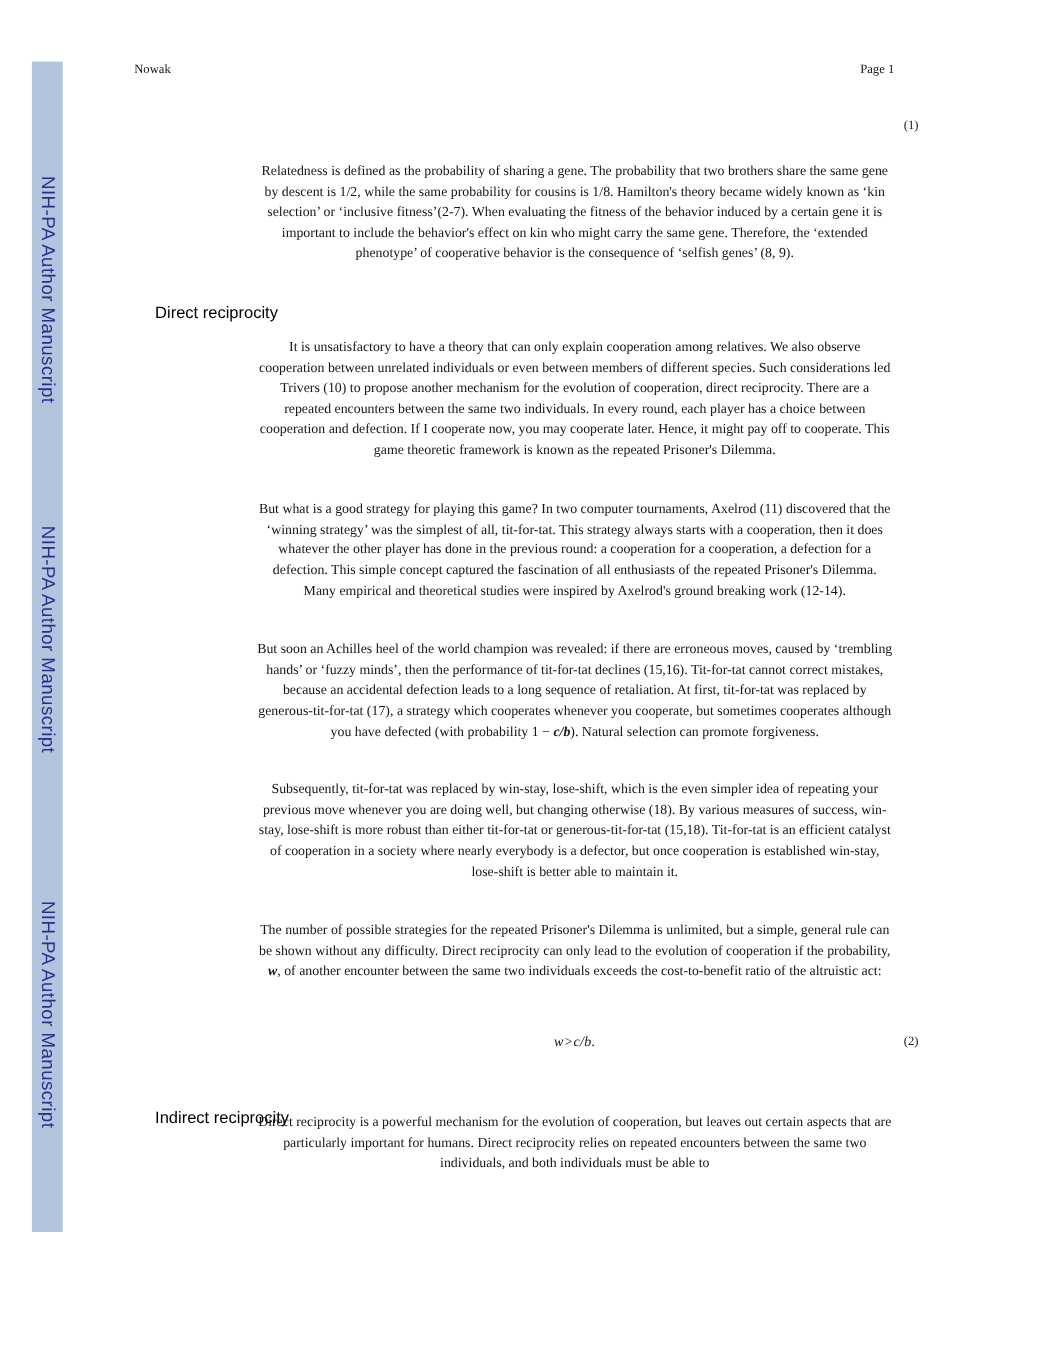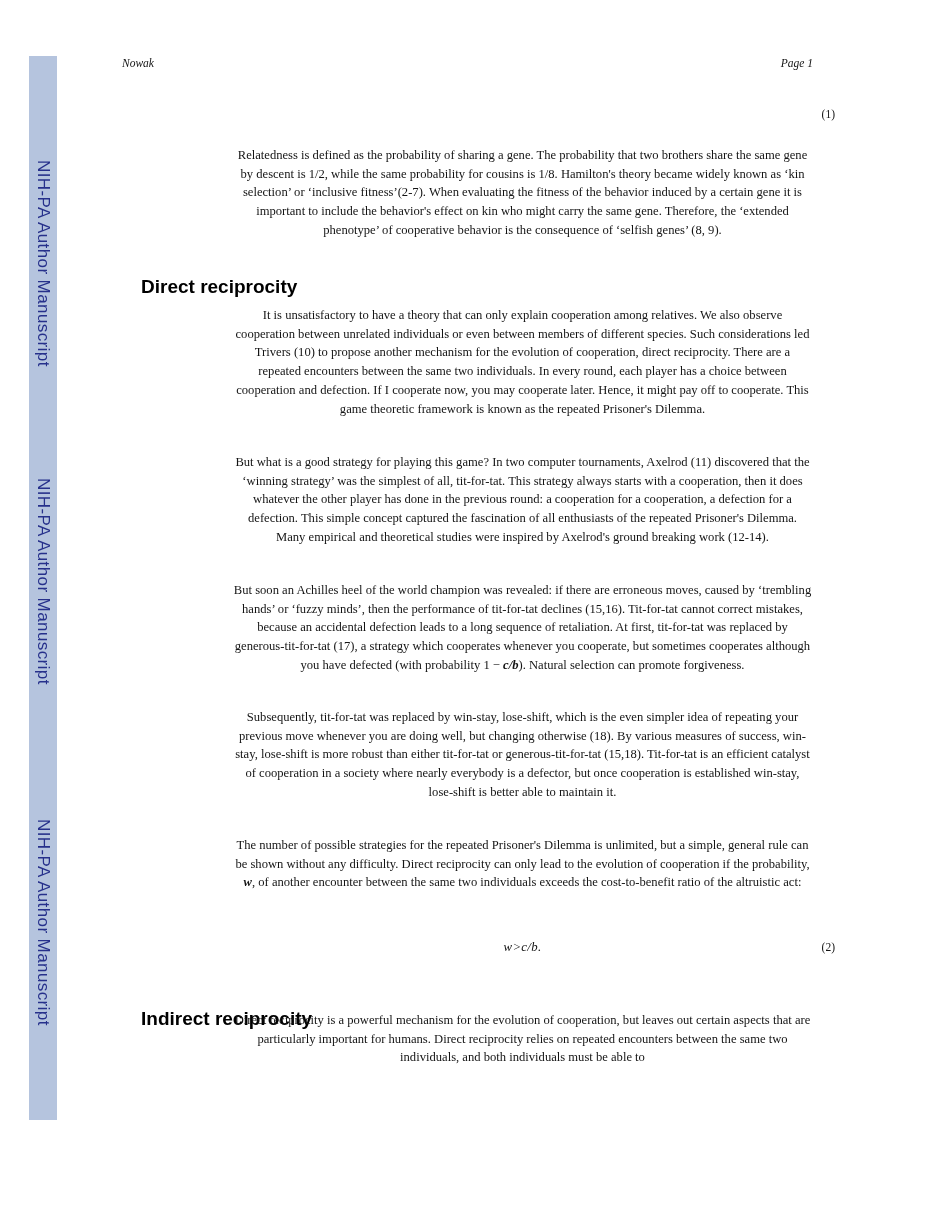--- a/index.html
+++ b/index.html
@@ -27,32 +27,32 @@
     writing-mode:vertical-rl;
     font-family:"Liberation Sans", sans-serif;
     font-size:17px;letter-spacing:0.4px;
     color:var(--strip-text);
     white-space:nowrap;
   }
   .strip-label.l1{top:88px;}   
   .strip-label.l2{top:406px;}  
   .strip-label.l3{top:747px;}  
   
-  .runhead{position:absolute;top:57px;left:0;width:952px;height:16px;font-size:11.5px;font-style:italic;}
+  .runhead{position:absolute;top:57px;left:0;width:952px;height:16px;font-size:11.5px;}
   .runhead .author{position:absolute;left:122px;top:0;}
   .runhead .pageno{position:absolute;right:139px;top:0;}
   
   .para{
     position:absolute;left:233px;width:579px;
     margin:0;font-size:12.6px;line-height:18.7px;text-align:center;
   }
   .heading{
     position:absolute;left:141px;margin:0;
     font-family:"Liberation Sans", sans-serif;
-    font-weight:bold;font-size:19px;color:#000;
+    font-weight:normal;font-size:15px;color:#000;
     white-space:nowrap;
   }
   .eq-row{position:absolute;left:233px;width:602px;height:18px;}
   .eq-formula{
     position:absolute;left:0;width:579px;text-align:center;
     font-style:italic;font-size:12.8px;letter-spacing:0.3px;
   }
   .eq-num{position:absolute;right:0;top:1px;font-size:11.5px;font-style:normal;}
   .math-var{font-style:italic;font-weight:bold;}
   

